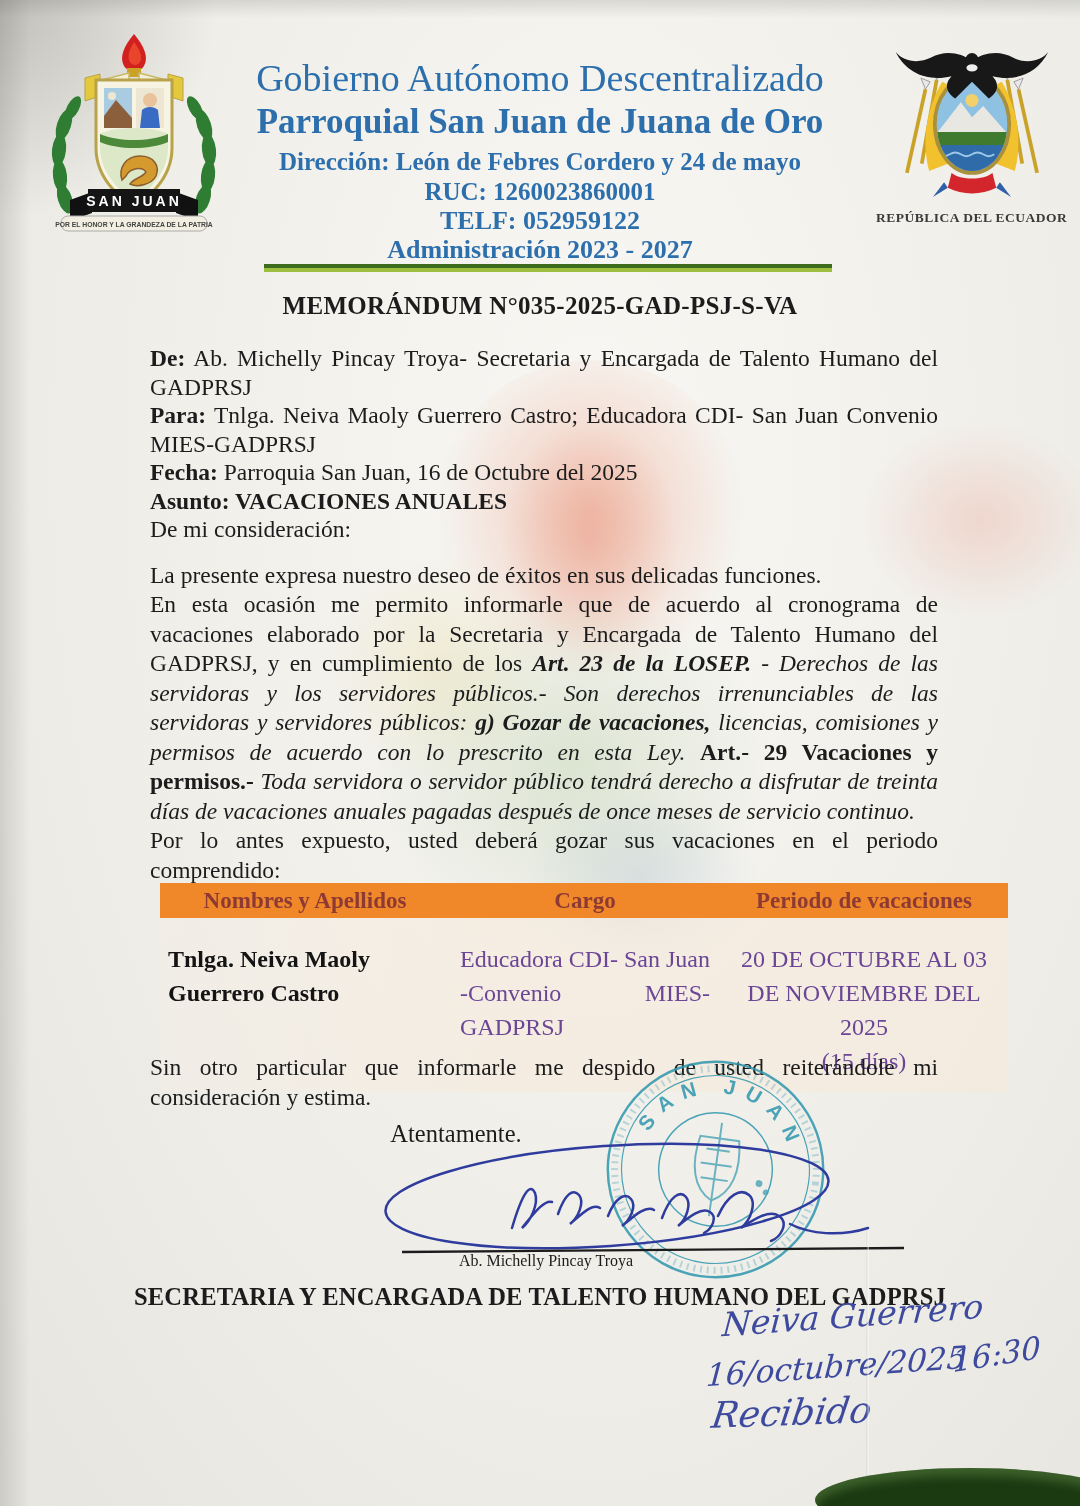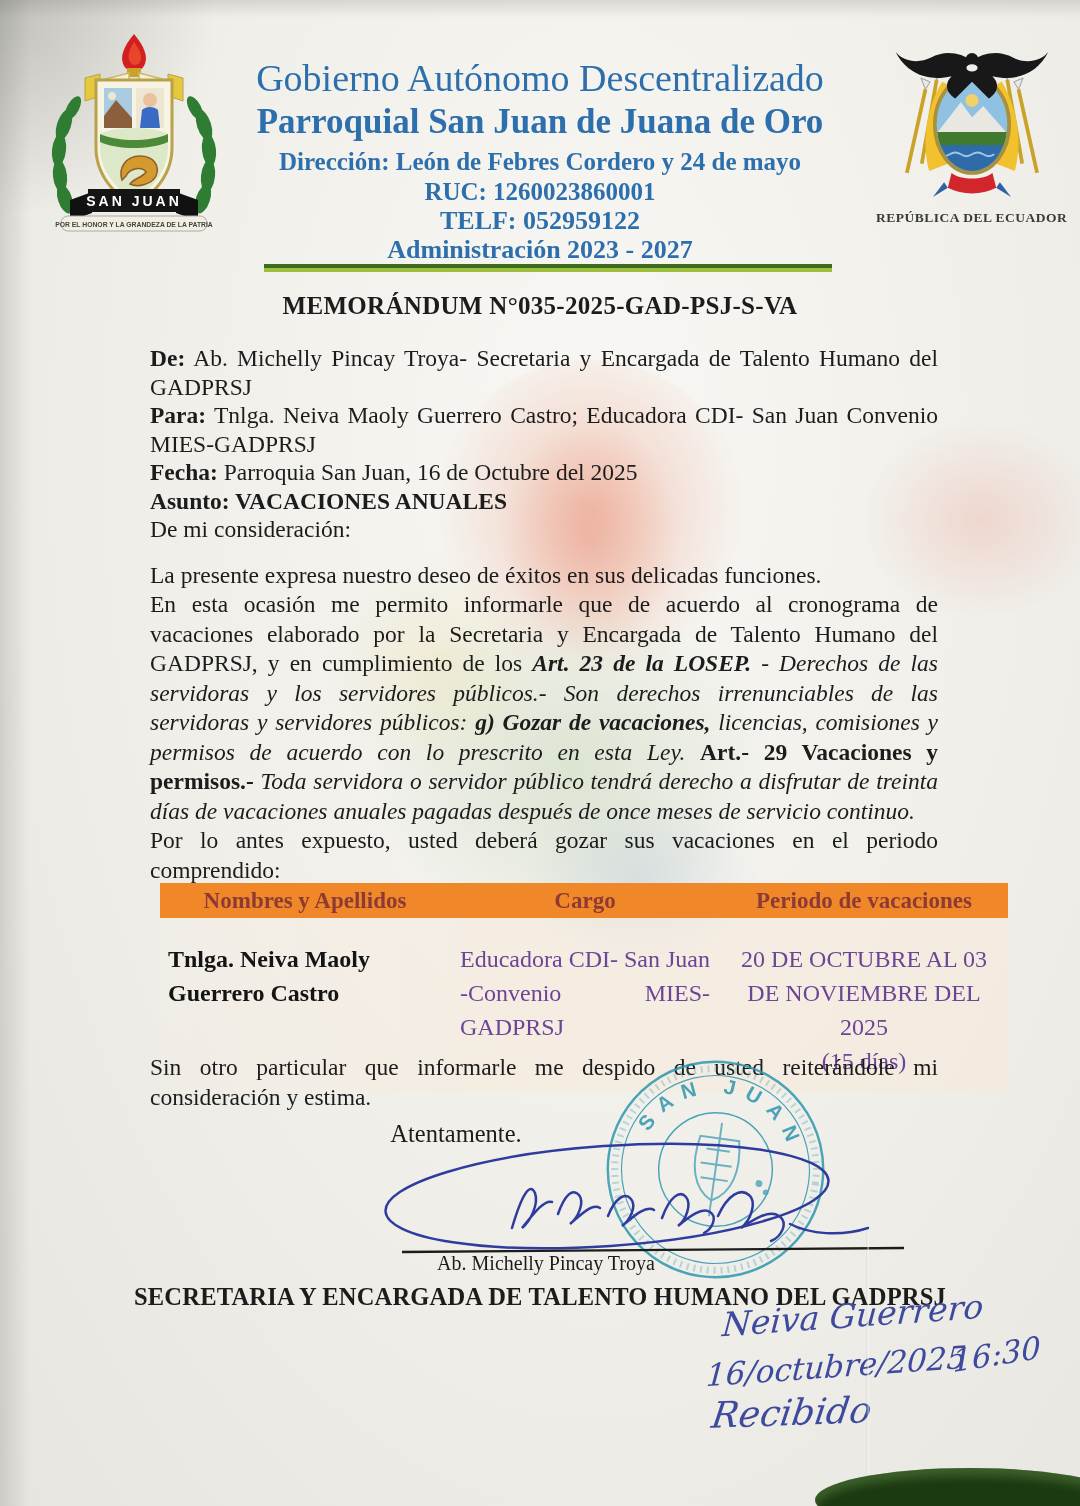--- a/index.html
+++ b/index.html
@@ -80,21 +80,21 @@
     padding-bottom:14px;}
   .cell-name{font-weight:bold;font-size:24px;line-height:34px;padding-left:8px;color:#141414;}
   .cell-cargo{font-size:24px;line-height:34px;color:var(--table-purple);text-align:justify;padding:0 10px;}
   .cell-periodo{font-size:24px;line-height:34px;color:var(--table-purple);text-align:center;padding:0 6px;}
 
   .closing-p{position:absolute;left:150px;top:1052px;width:788px;font-size:23.5px;line-height:30px;text-align:justify;margin:0;}
   .salutation{position:absolute;left:0;top:1120px;width:912px;text-align:center;font-size:24.5px;}
 
   .stamp{position:absolute;left:598px;top:1052px;transform:rotate(8deg);opacity:0.85;}
   .signature-svg{position:absolute;left:372px;top:1136px;}
-  .signer-name{position:absolute;left:0;top:1252px;width:1080px;text-align:center;font-size:20px;padding-left:12px;box-sizing:border-box;}
+  .signer-name{position:absolute;left:0;top:1252px;width:1080px;text-align:center;font-size:16px;padding-left:12px;box-sizing:border-box;}
   .signer-title{position:absolute;left:0;top:1283px;width:1080px;text-align:center;font-size:24.5px;font-weight:bold;letter-spacing:0.2px;}
 
   .hw{position:absolute;color:var(--ink);font-style:italic;font-family:"DejaVu Serif",serif;
     transform:rotate(-4deg) skewX(-8deg);white-space:nowrap;}
   .hw-name{left:722px;top:1296px;font-size:33px;}
   .hw-date{left:706px;top:1348px;font-size:31px;}
   .hw-time{left:952px;top:1336px;font-size:31px;transform:rotate(-9deg) skewX(-8deg);}
   .hw-received{left:712px;top:1392px;font-size:36px;transform:rotate(-2deg) skewX(-10deg);}
 </style>
 </head>

